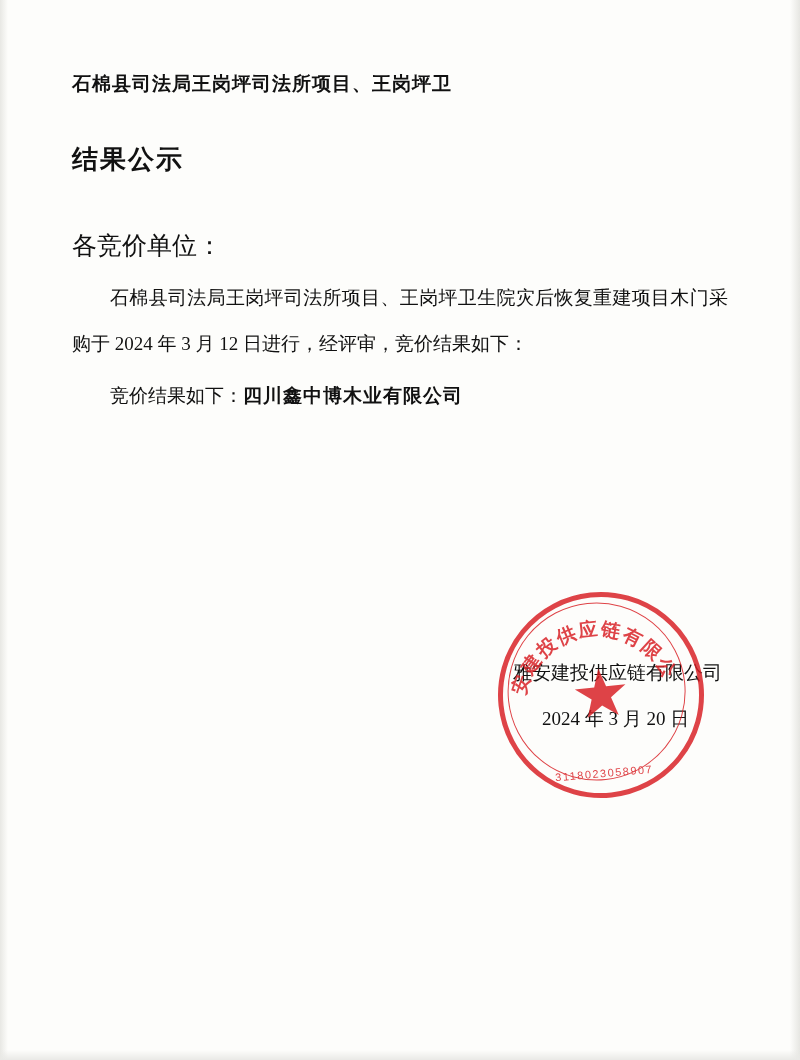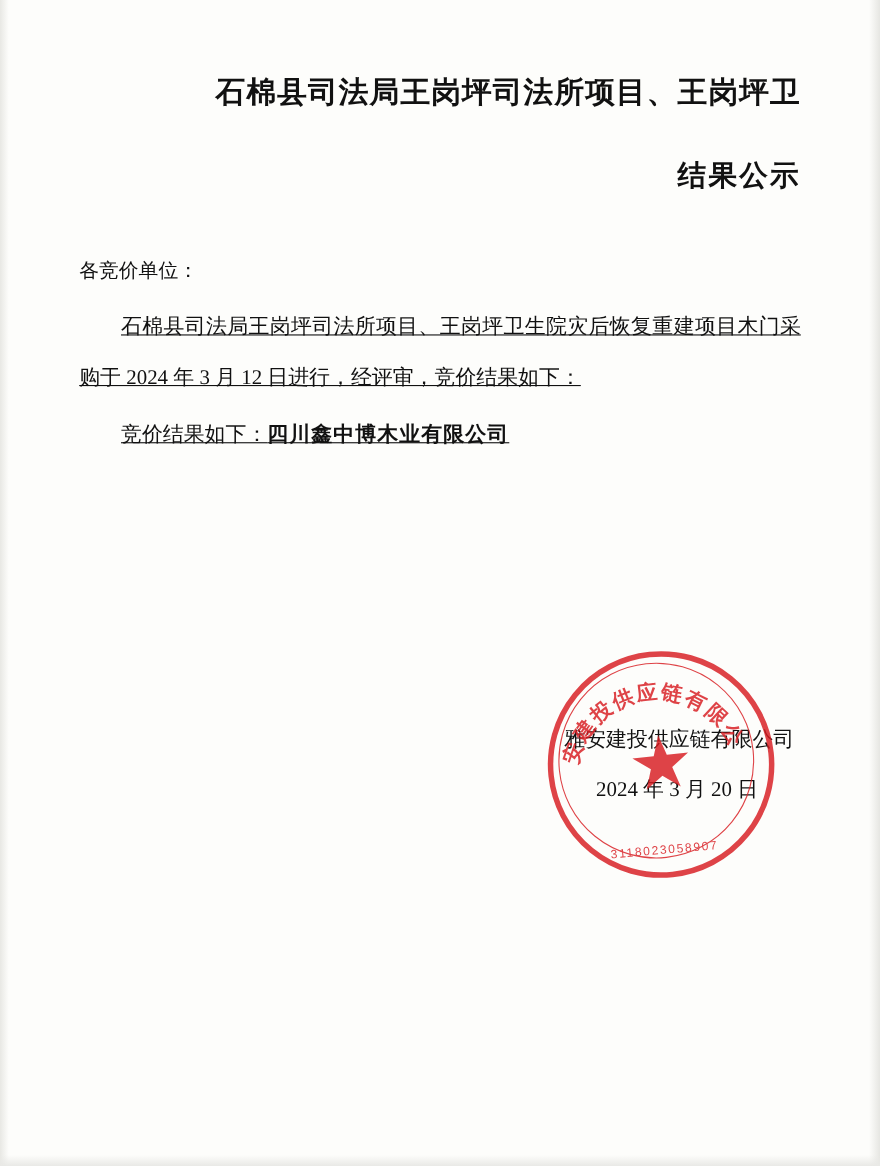--- a/index.html
+++ b/index.html
@@ -56,51 +56,50 @@
     pointer-events: none;
   }
 
   .content {
     position: relative;
     padding: 62px 72px 0 72px;
     box-sizing: border-box;
   }
 
   .title {
-    text-align: right;
-    font-size: 27px;
+    text-align: left;
+    font-size: 19px;
     font-weight: bold;
     line-height: 44px;
     letter-spacing: 1px;
     margin: 0;
   }
   .title-line {
     display: block;
   }
   .subtitle {
-    text-align: right;
+    text-align: left;
     font-size: 26px;
     font-weight: bold;
     letter-spacing: 2px;
     margin-top: 36px;
   }
 
   .salutation {
     margin-top: 52px;
-    font-size: 18px;
+    font-size: 25px;
     line-height: 34px;
   }
 
   .para {
     font-size: 19px;
     line-height: 46px;
     text-align: justify;
     text-indent: 2em;
     margin: 12px 0 0 0;
-    text-decoration: underline;
   }
   .para.tight {
     margin-top: 6px;
   }
   .winner-name {
     font-weight: bold;
     letter-spacing: 1px;
   }
 
   

